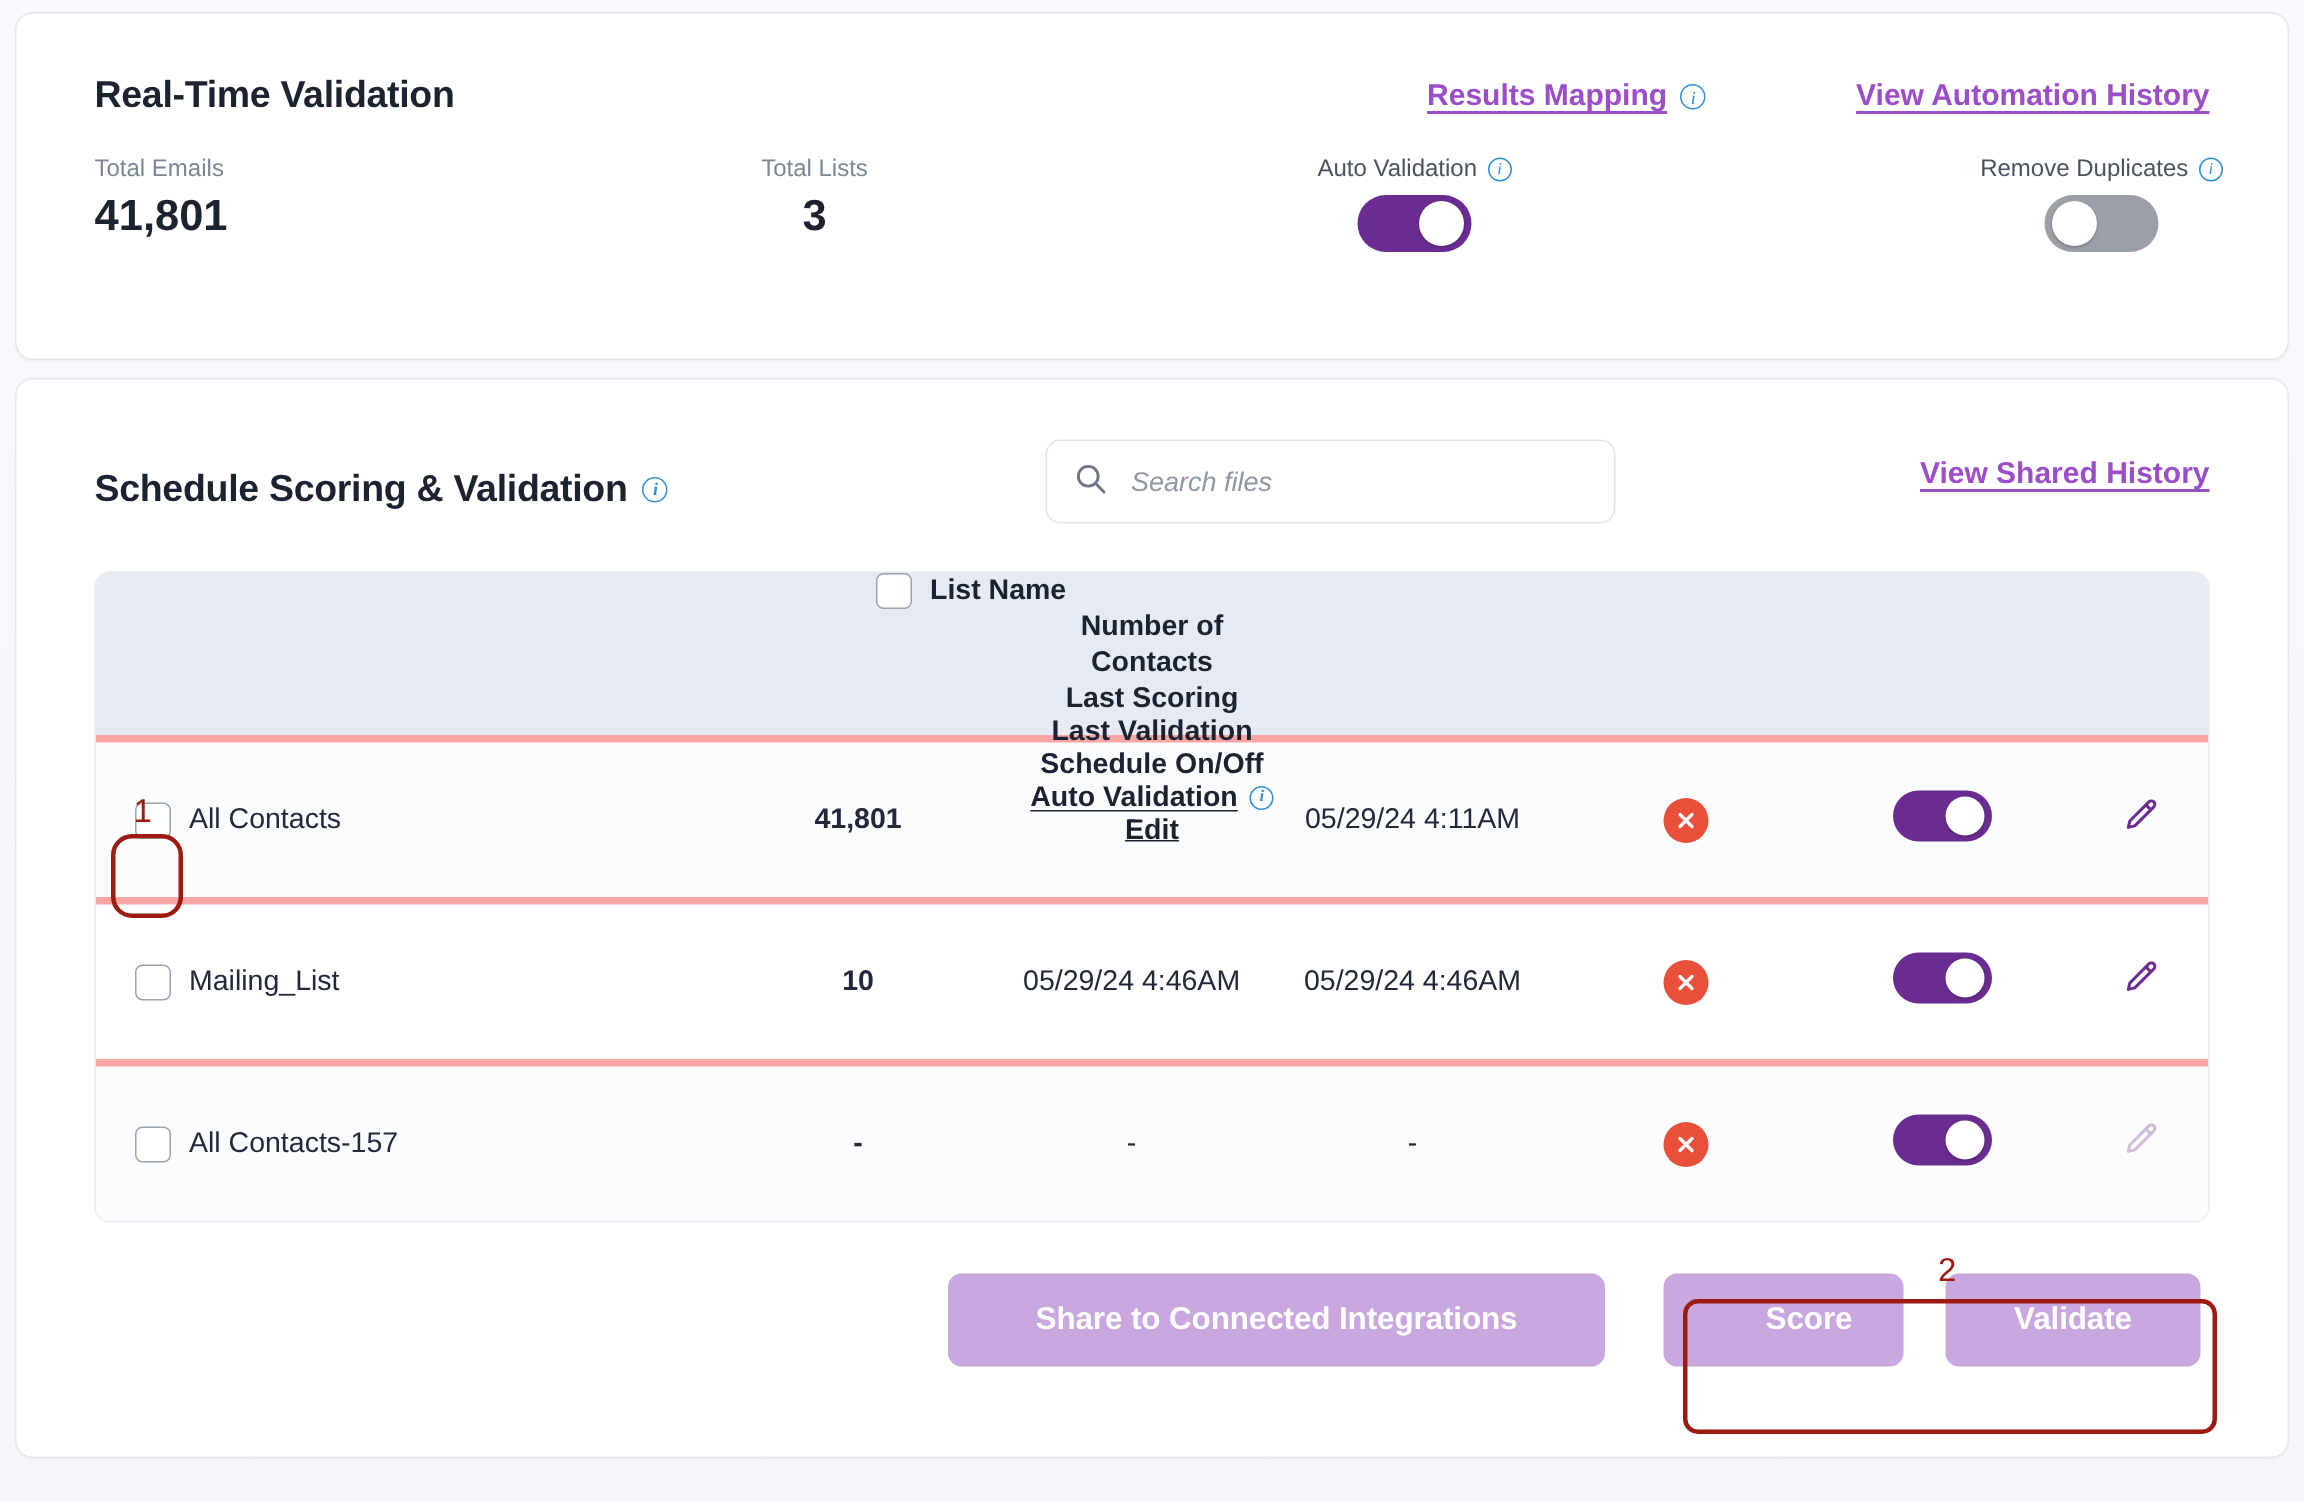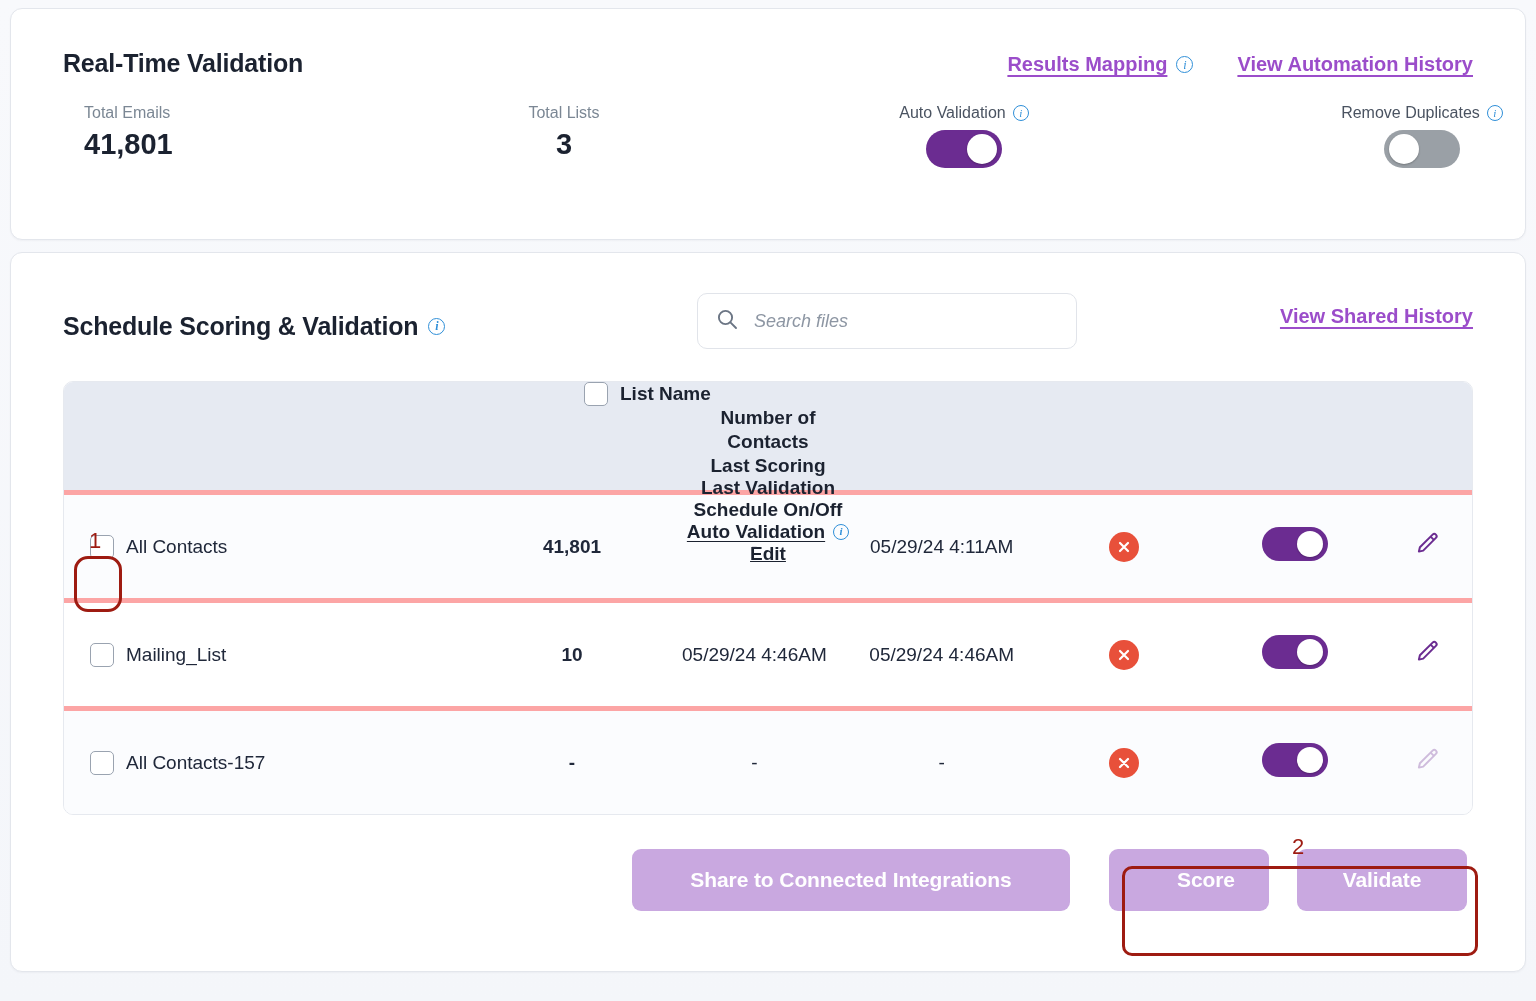--- a/index.html
+++ b/index.html
@@ -51,21 +51,21 @@
   .title-lg {
     font-size: 25px;
     font-weight: bold;
     color: #1b2230;
     letter-spacing: -0.2px;
   }
 
   .head-links {
     display: flex;
     align-items: center;
-    gap: 44px;
+    gap: 100px;
     padding-top: 4px;
   }
 
   .plink {
     font-size: 20px;
     font-weight: bold;
     color: #9b4dca;
     text-decoration: underline;
     text-underline-offset: 4px;
     cursor: pointer;
@@ -89,21 +89,20 @@
     line-height: 1;
     flex: none;
   }
   .info-i.small { width: 16px; height: 16px; font-size: 11px; }
 
   
   .stats {
     position: relative;
     margin-top: 26px;
     height: 80px;
-    margin-left: 21px;
   }
 
   .stat { position: absolute; top: 0; }
   .stat-label {
     font-size: 16px;
     color: #7b8794;
     margin-bottom: 6px;
     white-space: nowrap;
   }
   .stat-value {

